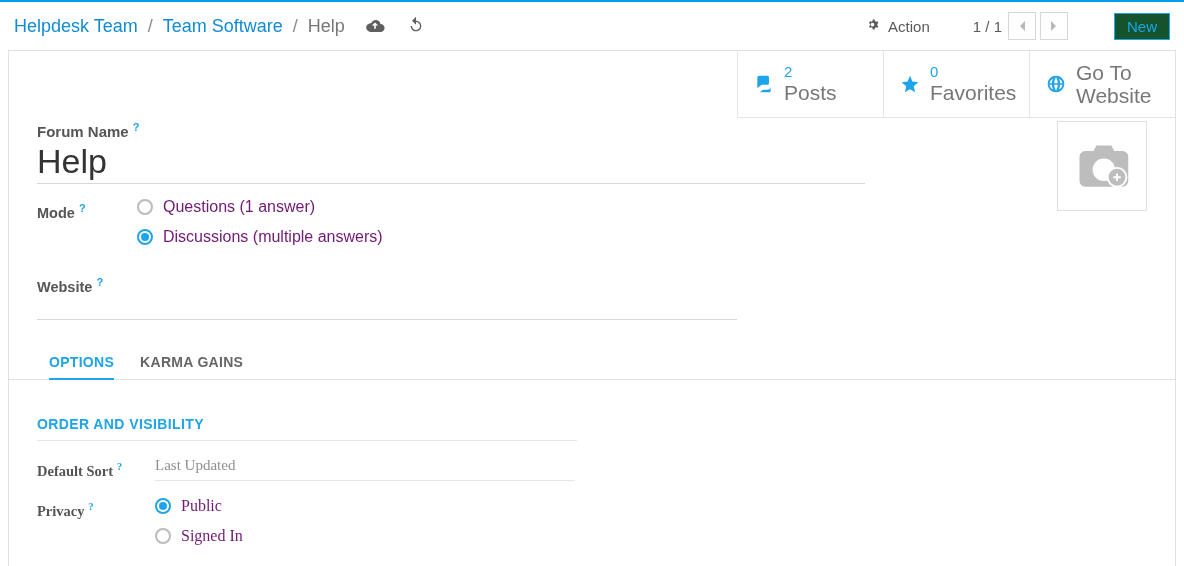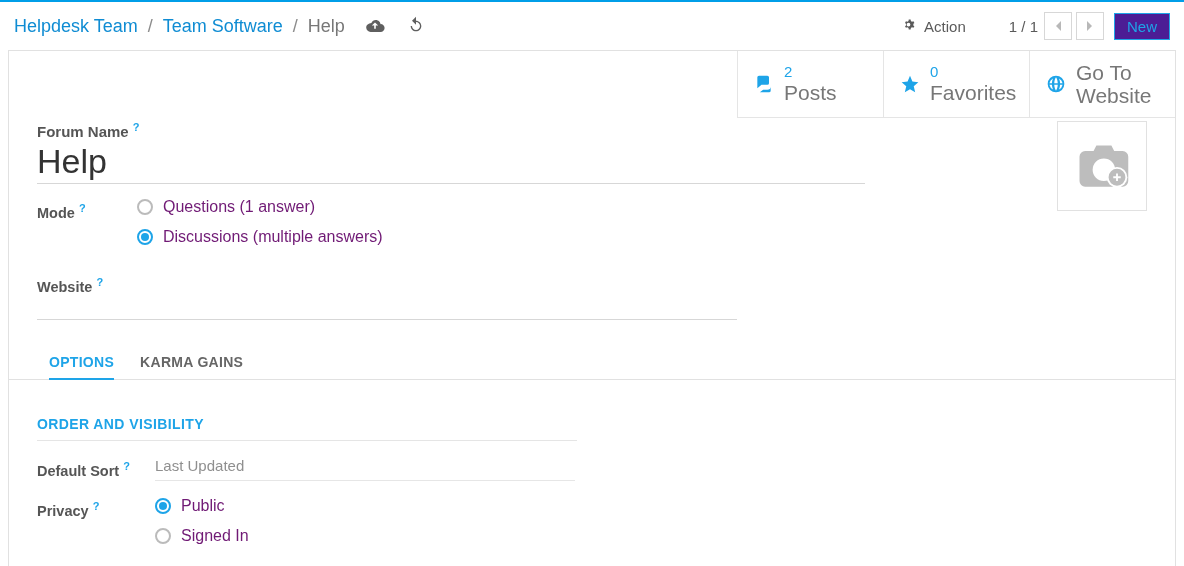--- a/index.html
+++ b/index.html
@@ -12,21 +12,21 @@
   .breadcrumb a { color:#0f8cd3; text-decoration:none; cursor:pointer; }
   .breadcrumb .sep { color:#8c8c8c; }
   .breadcrumb .current { color:#777; }
   .top-icons { display:flex; align-items:center; gap:22px; margin-left:10px; }
   .top-icons svg { fill:#5f5f5f; }
   .top-actions { display:flex; align-items:center; gap:10px; font-size:15px; }
   .top-actions .gear { display:flex; align-items:center; gap:8px; color:#5a5a5a; cursor:pointer; }
   .pager { display:flex; align-items:center; gap:4px;margin-left:33px; }
   .pager .count { margin-right:2px; }
   .pbtn { width:28px; height:28px; border:1px solid #d7d7d7; background:#fff; display:flex; align-items:center; justify-content:center; color:#b8b8b8; cursor:pointer; }
-  .newbtn { border:1px solid #1ea4e8; color:#1ea4e8; background:#4c1d95; padding:4px 12px; cursor:pointer; font-size:15px; }
+  .newbtn { border:1px solid #1ea4e8; color:#1ea4e8; background:#14532d; padding:4px 12px; cursor:pointer; font-size:15px;margin-left:36px; }
 
   
   .card { margin:0 8px 8px 8px; border:1px solid #e1e1e1; position:relative; }
   .stats { position:absolute; top:0; right:0; display:flex; border-bottom:1px solid #e5e5e5; }
   .stat { width:146px; border-left:1px solid #e5e5e5; padding:10px 16px; display:flex; align-items:center; gap:10px; cursor:pointer; }
   .stat svg { width:20px; height:20px; fill:#1ea4e8; flex-shrink:0; }
   .stat .nums { display:flex; flex-direction:column; line-height:1.1; }
   .stat .nums .val { color:#1ea4e8; font-size:15px; }
   .stat .nums .lbl { color:#777; font-size:21px; }
 
@@ -49,21 +49,21 @@
   .radio.selected .circle::after { content:""; position:absolute; inset:2px; border-radius:50%; background:#1ea4e8; }
 
   .underline-field { border-bottom:1px solid #d7d7d7; height:26px; width:700px; color:#777; font-size:15px; }
 
   .tabs { display:flex; gap:26px; border-bottom:1px solid #e1e1e1; margin:26px -28px 0 -28px; padding:0 28px 0 40px; }
   .tab { padding:8px 0; font-size:14px; font-weight:700; letter-spacing:.3px; color:#666; cursor:pointer; }
   .tab.active { color:#1ea4e8; border-bottom:2px solid #1ea4e8; margin-bottom:-1px; }
 
   .section-title { color:#1ea4e8; font-size:14px; font-weight:700; letter-spacing:.4px; margin:36px 0 4px 0; border-bottom:1px solid #e5e5e5; width:540px; padding-bottom:8px; }
 
-  .opt-row { display:flex; align-items:flex-start; margin-top:16px; }
+  .opt-row { display:flex; align-items:flex-start; margin-top:16px;font-family:Liberation Serif, serif; }
   .opt-lbl { width:118px; font-weight:600; font-size:14.5px; color:#555; padding-top:3px; }
   .opt-val { flex:0 0 420px; }
   .readonly { color:#8f8f8f; font-size:15px; border-bottom:1px solid #e6e6e6; padding-bottom:6px; width:420px; }
 </style>
 </head>
 <body>
 
 <div class="topbar">
   <div class="breadcrumb">
     <a>Helpdesk Team</a>

